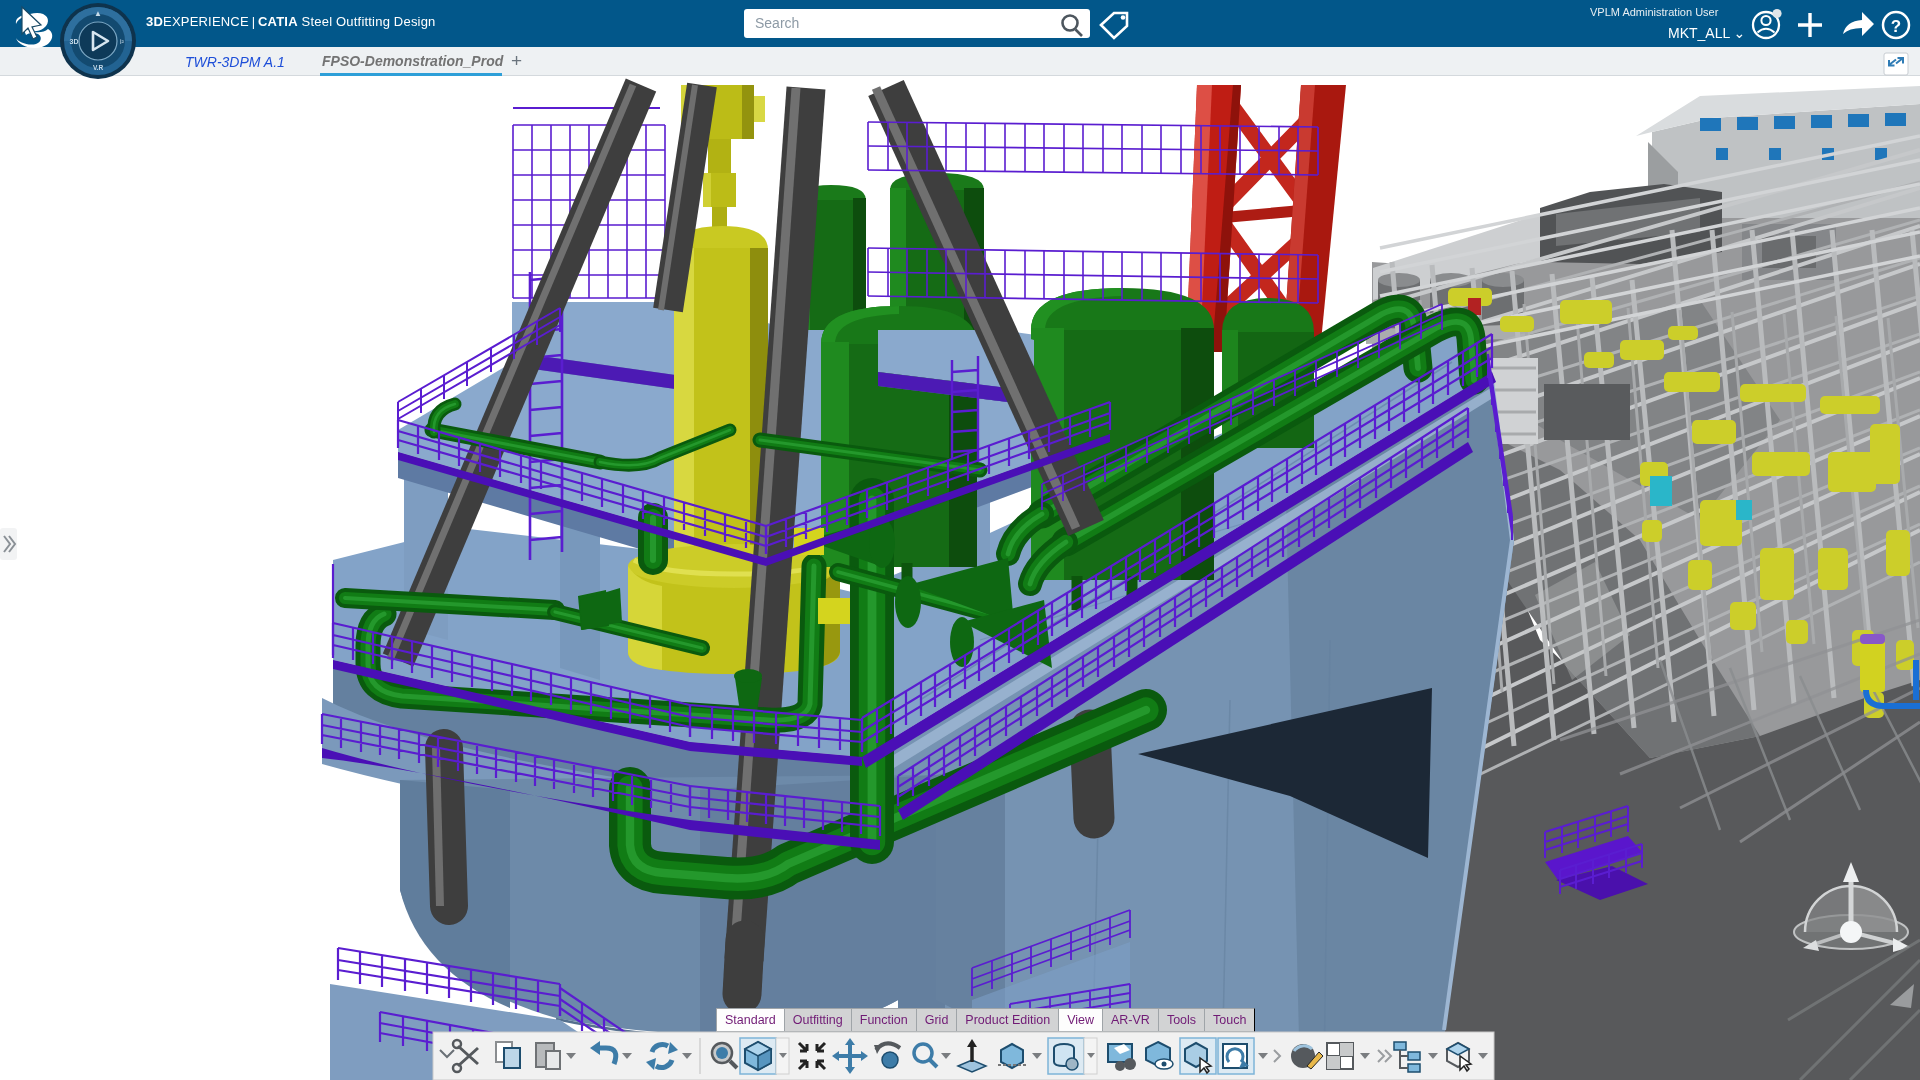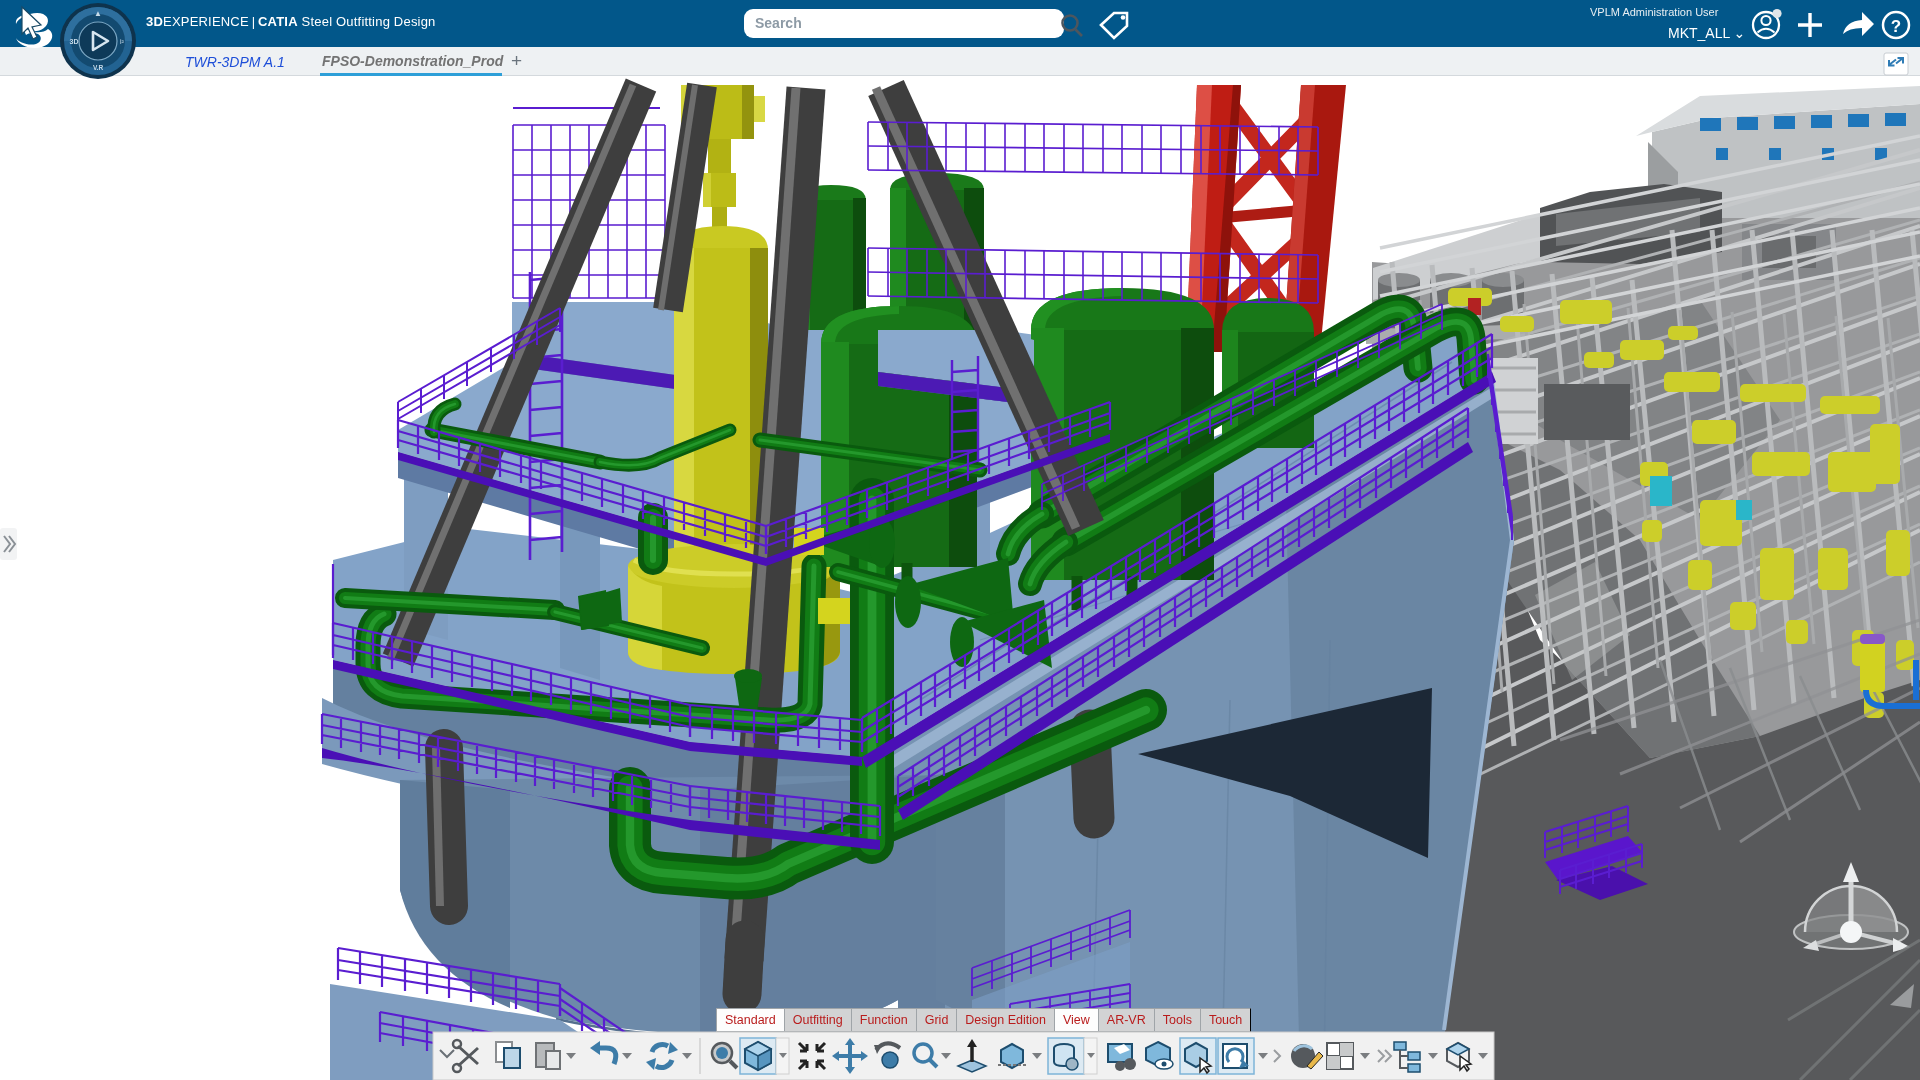--- a/index.html
+++ b/index.html
@@ -1,28 +1,28 @@
 <!DOCTYPE html>
 <html><head>
 <meta charset="utf-8">
 <style>
   html,body{margin:0;padding:0;width:1920px;height:1080px;overflow:hidden;background:#fff;
     font-family:"Liberation Sans",sans-serif;}
   #topbar{position:absolute;left:0;top:0;width:1920px;height:47px;background:#02578a;}
   #tabbar{position:absolute;left:0;top:47px;width:1920px;height:29px;background:#eef1f3;border-bottom:1px solid #d4d9dd;box-sizing:border-box;}
   .ttl{position:absolute;left:146px;top:14px;color:#fff;font-size:13px;white-space:nowrap;letter-spacing:0.2px;}
-  #search{position:absolute;left:744px;top:9px;width:320px;height:29px;background:#fff;border-radius:9px;font-weight:bold;}
+  #search{position:absolute;left:744px;top:9px;width:346px;height:29px;background:#fff;border-radius:3px;}
   #search span{position:absolute;left:11px;top:6px;color:#8d9aa5;font-size:14px;}
   #usr1{position:absolute;left:1590px;top:6px;color:#e8eef2;font-size:11px;}
   #usr2{position:absolute;left:1668px;top:25px;color:#fff;font-size:14px;}
   #tab1{position:absolute;left:185px;top:54px;color:#1d4ed8;font-size:14px;font-style:italic;}
   #tab2{position:absolute;left:322px;top:53px;color:#737373;font-size:14px;font-style:italic;font-weight:bold;}
   #tabplus{position:absolute;left:511px;top:50px;color:#6a747d;font-size:19px;}
   #underline{position:absolute;left:320px;top:73px;width:182px;height:3px;background:#2d9fd8;}
-  #btabs{position:absolute;left:716px;top:1008px;height:29px;font-size:12.5px;color:#b91c1c;}
+  #btabs{position:absolute;left:716px;top:1008px;height:29px;font-size:12.5px;color:#701a75;}
   .bt{float:left;padding:4px 8px 4px 8px;background:#d2d3d4;border:1px solid #9fa4a8;border-right:none;white-space:nowrap;}
   .bt.on{background:#fdfdfd;}
   .bt.last{border-right:1px solid #000000;}
   svg{position:absolute;left:0;top:0;}
 </style>
 </head>
 <body>
 <svg id="scene" width="1920" height="1080" viewBox="0 0 1920 1080">
 <rect x="0" y="0" width="1920" height="1080" fill="#fff"></rect>
 <g>
@@ -340,21 +340,21 @@
 <div id="usr2">MKT_ALL ⌄</div>
 <div id="tab1">TWR-3DPM A.1</div>
 <div id="tab2">FPSO-Demonstration_Prod</div>
 <div id="tabplus">+</div>
 <div id="underline"></div>
 <div id="btabs">
   <div class="bt on">Standard</div>
     <div class="bt">Outfitting</div>
     <div class="bt">Function</div>
     <div class="bt">Grid</div>
-    <div class="bt">Design Edition</div>
+    <div class="bt">Product Edition</div>
     <div class="bt on">View</div>
     <div class="bt">AR-VR</div>
     <div class="bt">Tools</div>
     <div class="bt last">Touch</div>
 </div>
 <svg id="chrome" width="1920" height="1080" viewBox="0 0 1920 1080">
 <rect x="433" y="1032" width="1061" height="48" fill="#f1f1f1" stroke="#c9c9c9"></rect>
 <path d="M440 1050 l7 7 7 -7" stroke="#6a7076" stroke-width="2" fill="none"></path>
 <g transform="translate(470,1056)">
       <path d="M-12 -10 L8 8 M-12 10 L8 -8" stroke="#55595d" stroke-width="3"></path>

